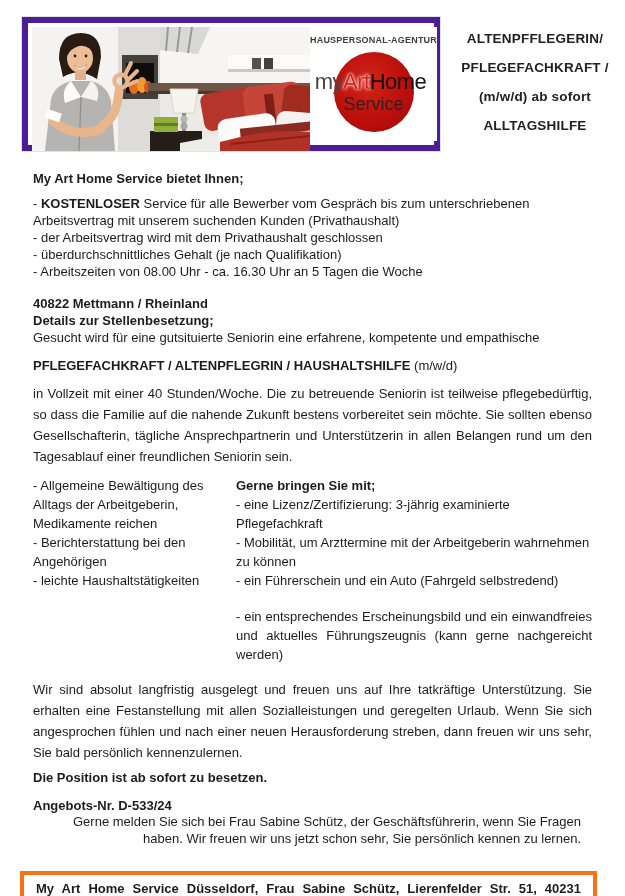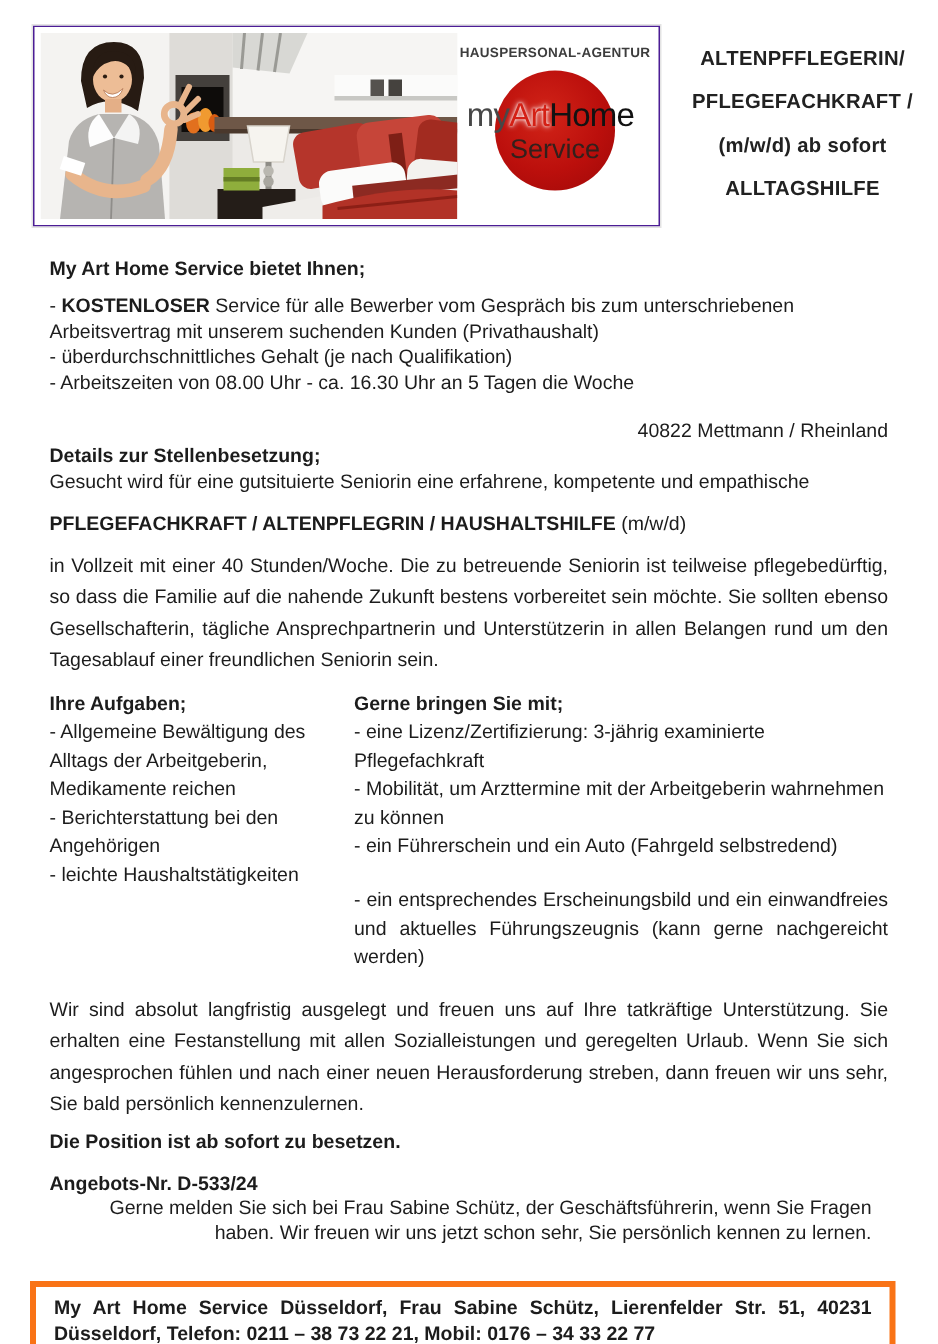--- a/index.html
+++ b/index.html
@@ -8,21 +8,21 @@
     width: 625px; height: 896px;
     font-family: "Liberation Sans", sans-serif;
     color: #1c1c1c;
   }
   .page { position: relative; width: 625px; height: 896px; padding-top: 17px; overflow: hidden; background:#fff; }
 
   
   .header-row { display: flex; margin-left: 22px; margin-right: 5px; }
   .banner-frame {
     width: 418px; height: 134px; flex: 0 0 418px;
-    border: 1px solid #4c1d95; outline: 1px solid #e3e3e3;
+    border: 6px solid #4c1d95; outline: 1px solid #e3e3e3;
     background: #fff; padding: 4px; display: flex;
   }
   .photo-svg { width: 278px; height: 124px; flex: 0 0 278px; }
   .logo-panel { flex: 1; position: relative; background: #fff; }
   .agency-label {
     margin-top: 8px; text-align: center; font-weight: 700;
     font-size: 9px; color: #3d3d3d; letter-spacing: 0.2px; white-space: nowrap;
   }
   .logo-circle {
     position: absolute; top: 25px; left: 50%; margin-left: -40px;
@@ -45,21 +45,21 @@
     text-align: center; font-weight: 700; font-size: 13.5px;
     line-height: 29px; color: #212121; letter-spacing: 0.2px;
   }
 
   
   .content { margin: 0 33px; font-size: 13px; line-height: 17px; }
   b, .bold { font-weight: 700; }
   .offers-heading { margin-top: 19px; font-weight: 700; }
   .offers-list { margin-top: 8px; }
   .offer-item-first { max-width: 500px; }
-  .location { margin-top: 15px; font-weight: 400; text-align: right; }
+  .location { margin-top: 15px; font-weight: 700; }
   .details-heading { font-weight: 700; }
   .job-title { margin-top: 11px; }
   .para-justify { text-align: justify; line-height: 21px; }
   .para1 { margin-top: 9px; }
   .columns { display: flex; margin-top: 9px; }
   .col-left  { width: 197px; flex: 0 0 197px; line-height: 19px; }
   .col-right { width: 356px; flex: 0 0 356px; margin-left: 6px; line-height: 19px; }
   .col-heading { font-weight: 700; }
   .item-justify { text-align: justify; margin-top: 17px; }
   .para2 { margin-top: 15px; max-width: 559px; }
@@ -164,36 +164,36 @@
       <div>ALLTAGSHILFE</div>
     </div>
   </div>
 
   <div class="content">
 
     <div class="offers-heading">My Art Home Service bietet Ihnen;</div>
 
     <div class="offers-list">
       <div class="offer-item-first"><span>- </span><b>KOSTENLOSER</b><span> Service für alle Bewerber vom Gespräch bis zum unterschriebenen Arbeitsvertrag mit unserem suchenden Kunden (Privathaushalt)</span></div>
+      <div>- der Arbeitsvertrag wird mit dem Privathaushalt geschlossen</div>
       <div>- überdurchschnittliches Gehalt (je nach Qualifikation)</div>
       <div>- Arbeitszeiten von 08.00 Uhr - ca. 16.30 Uhr an 5 Tagen die Woche</div>
     </div>
 
     <div class="location">40822 Mettmann / Rheinland</div>
 
     <div class="details-heading">Details zur Stellenbesetzung;</div>
     <div>Gesucht wird für eine gutsituierte Seniorin eine erfahrene, kompetente und empathische</div>
 
     <div class="job-title"><b>PFLEGEFACHKRAFT / ALTENPFLEGRIN / HAUSHALTSHILFE</b><span> (m/w/d)</span></div>
 
     <div class="para-justify para1">in Vollzeit mit einer 40 Stunden/Woche. Die zu betreuende Seniorin ist teilweise pflegebedürftig, so dass die Familie auf die nahende Zukunft bestens vorbereitet sein möchte. Sie sollten ebenso Gesellschafterin, tägliche Ansprechpartnerin und Unterstützerin in allen Belangen rund um den Tagesablauf einer freundlichen Seniorin sein.</div>
 
     <div class="columns">
       <div class="col-left">
-        <div class="col-heading">Ihre Aufgaben;</div>
         <div>- Allgemeine Bewältigung des Alltags der Arbeitgeberin, Medikamente reichen</div>
         <div>- Berichterstattung bei den Angehörigen</div>
         <div>- leichte Haushaltstätigkeiten</div>
       </div>
       <div class="col-right">
         <div class="col-heading">Gerne bringen Sie mit;</div>
         <div>- eine Lizenz/Zertifizierung: 3-jährig examinierte Pflegefachkraft</div>
         <div>- Mobilität, um Arzttermine mit der Arbeitgeberin wahrnehmen zu können</div>
         <div>- ein Führerschein und ein Auto (Fahrgeld selbstredend)</div>
         <div class="item-justify">- ein entsprechendes Erscheinungsbild und ein einwandfreies und aktuelles Führungszeugnis (kann gerne nachgereicht werden)</div>

